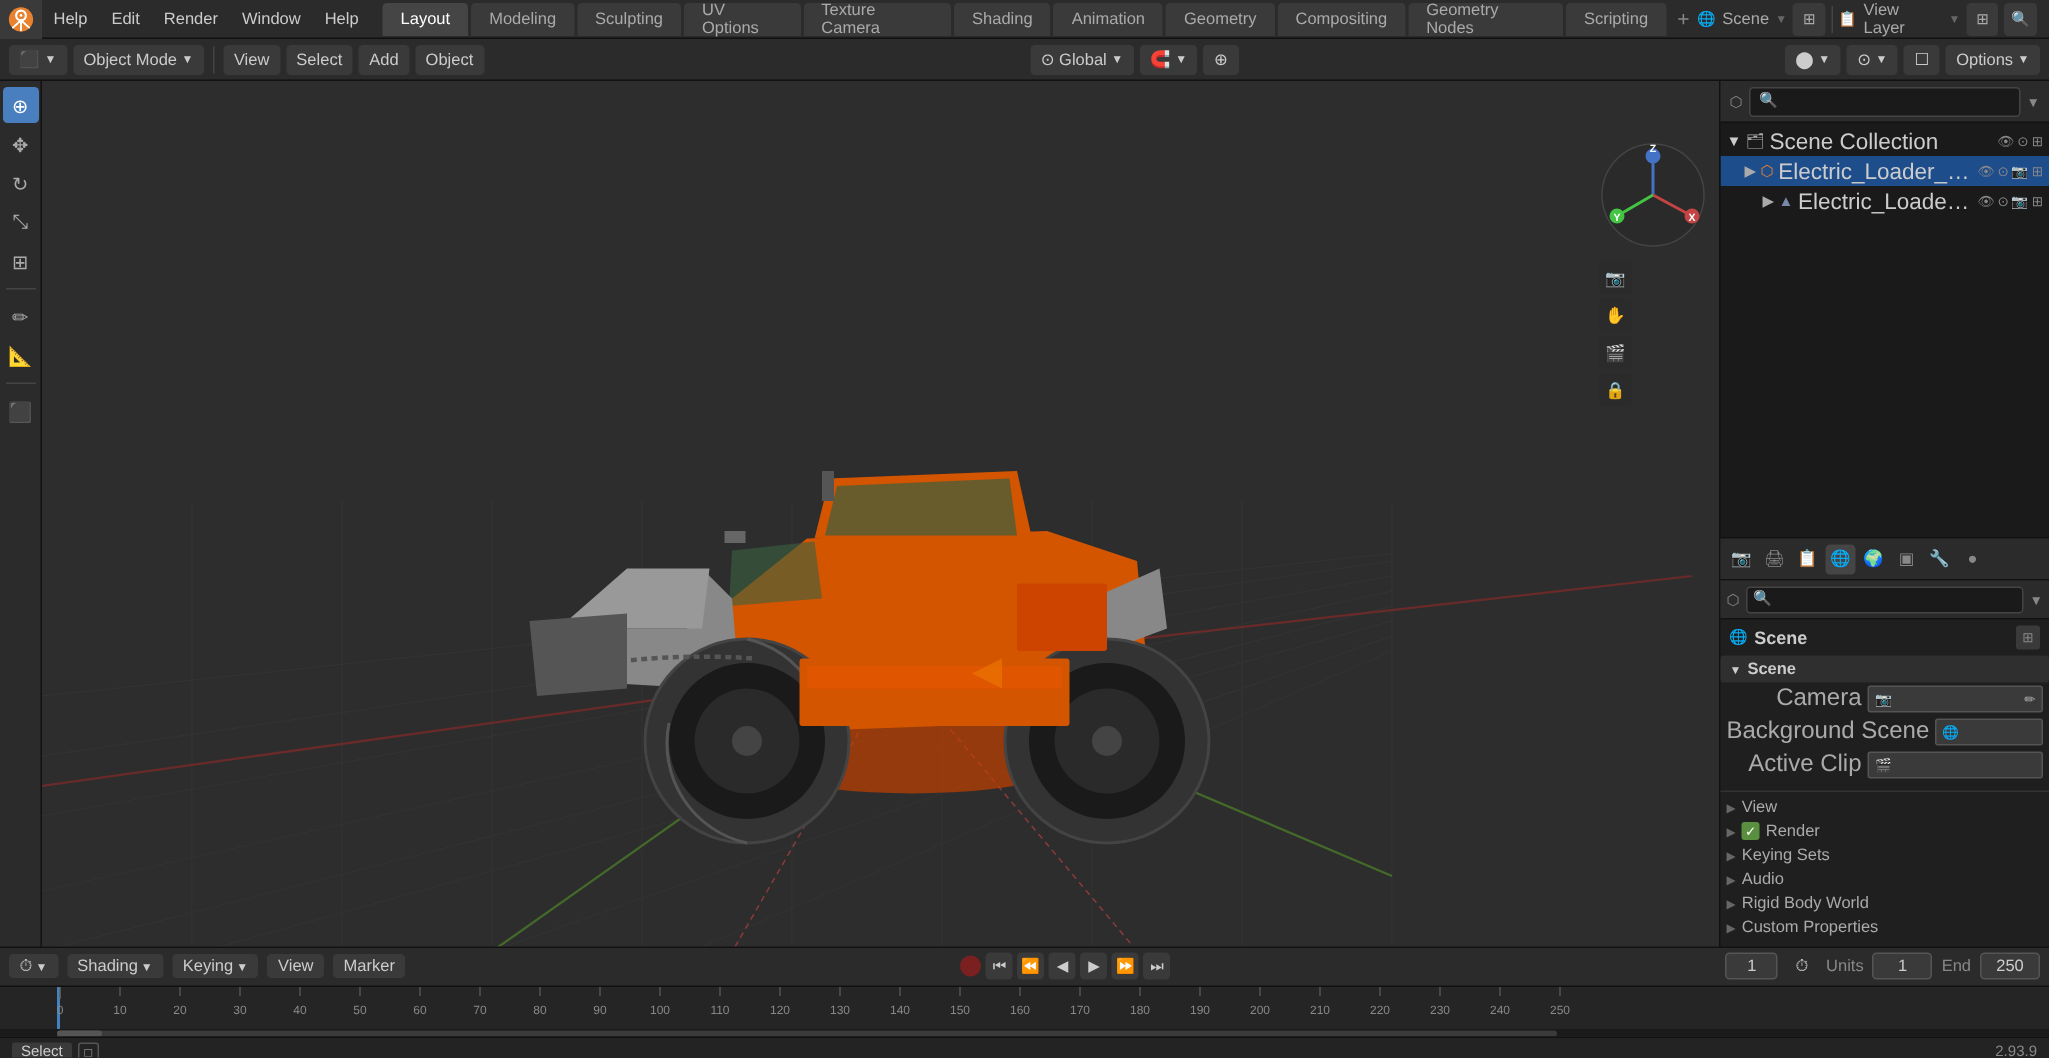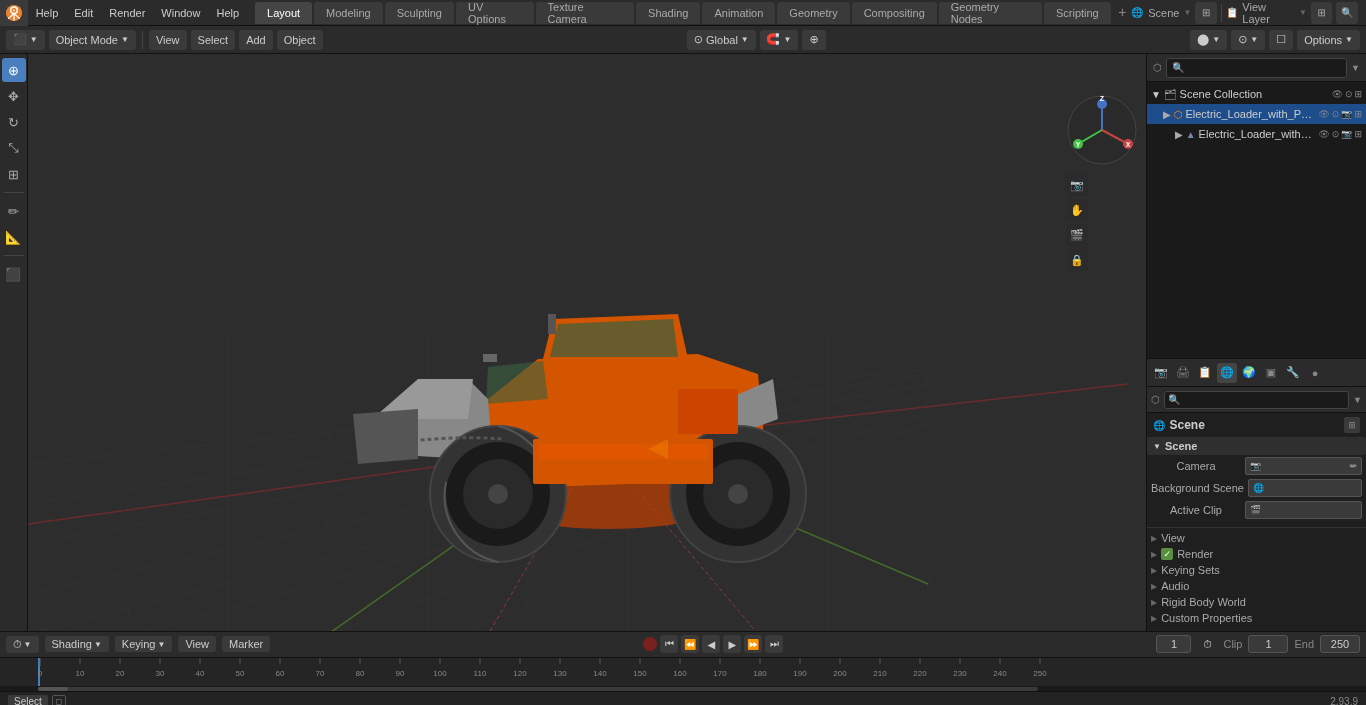--- a/index.html
+++ b/index.html
@@ -163,21 +163,21 @@
     }
     .outliner-row {
       height: 20px;
       display: flex;
       align-items: center;
       padding: 0 4px;
       gap: 3px;
       cursor: pointer;
     }
     .outliner-row.selected { background: #1e4d8c; }
-    .outliner-text { font-size: 11px; color: #ccc; flex: 1; white-space: nowrap; overflow: hidden; text-overflow: ellipsis; }
+    .outliner-text { font-size: 15px; color: #ccc; flex: 1; white-space: nowrap; overflow: hidden; text-overflow: ellipsis; }
     .outliner-icons-right { display: flex; gap: 2px; margin-left: auto; }
     .oicon { font-size: 9px; color: #888; cursor: pointer; }
     .props-icon-btn {
       width: 20px;
       height: 20px;
       display: flex;
       align-items: center;
       justify-content: center;
       border-radius: 3px;
       cursor: pointer;
@@ -201,24 +201,24 @@
       gap: 4px;
     }
     .props-row {
       display: flex;
       align-items: center;
       padding: 2px 4px;
       gap: 4px;
       min-height: 20px;
     }
     .props-label {
-      font-size: 11px;
+      font-size: 16px;
       color: #aaa;
       min-width: 90px;
-      text-align: center;
+      text-align: right;
       flex-shrink: 0;
     }
     .props-field {
       flex: 1;
       height: 18px;
       background: #3a3a3a;
       border: 1px solid #555;
       border-radius: 2px;
       display: flex;
       align-items: center;
@@ -808,21 +808,21 @@
       <div class="tl-play-btn">▶</div>
       <div class="tl-play-btn">⏩</div>
       <div class="tl-play-btn">⏭</div>
     </div>
 
     <div class="spacer"></div>
 
     <div class="tl-frame">1</div>
     <div style="width:20px;height:20px;display:flex;align-items:center;justify-content:center;cursor:pointer;">⏱</div>
 
-    <span class="tl-label">Clip</span>
+    <span class="tl-label">Units</span>
     <div class="tl-end-field">1</div>
     <span class="tl-label">End</span>
     <div class="tl-end-field">250</div>
   </div>
 
   <div id="timeline-ruler">
     <svg width="100%" height="34">
       <rect width="100%" height="34" fill="#252525"></rect>
 
       <rect x="38" y="0" width="2" height="34" fill="#4a9ae8" opacity="0.8"></rect>

